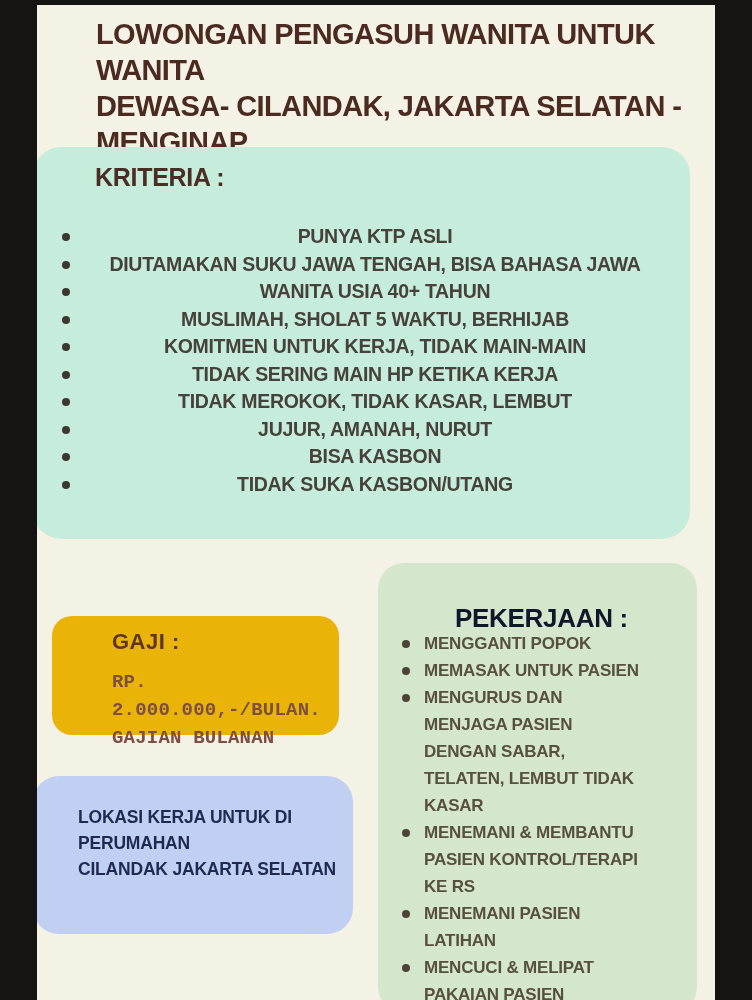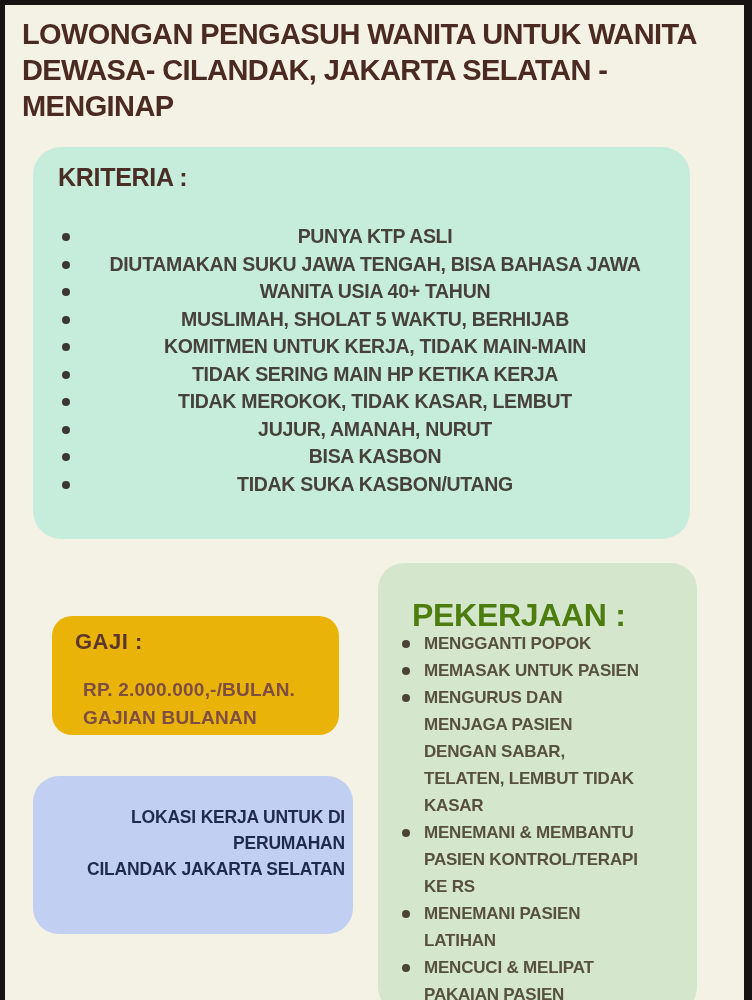--- a/index.html
+++ b/index.html
@@ -1,16 +1,16 @@
 <!DOCTYPE html>
 <html><head>
 <meta charset="utf-8">
 <style>
   html, body { margin: 0; padding: 0; background: #202020; }
-  * { box-sizing: border-box; }
+  * { box-sizing: border-box; padding-left: 37px; }
 
   .canvas {
     position: relative;
     width: 752px;
     height: 1000px;
     margin: 0 auto;
     background: #f4f1e5;
     overflow: hidden;
     font-family: "Liberation Sans", sans-serif;
   }
@@ -90,65 +90,66 @@
   }
   .gaji h2 {
     margin: 0;
     position: absolute;
     left: 23px; top: 13px;
     color: #5c352d;
     font-size: 22px;
     letter-spacing: 0.5px;
   }
   .gaji .salary {
-    margin: 8px;
+    margin: 0;
     position: absolute;
     left: 23px; top: 52px;
     color: #7e4d44;
     font-size: 19px;
     line-height: 28px;
     font-weight: bold;
     white-space: pre-line;
     letter-spacing: 0.2px;
+    font-family: Liberation Mono, monospace;
   }
 
   
   .lokasi {
     left: 33px; top: 776px;
     width: 320px; height: 158px;
     background: #c0cff2;
     border-radius: 26px;
   }
   .lokasi p {
     margin: 0;
     position: absolute;
     left: 8px; top: 28px;
     width: 304px;
-    text-align: right;
+    text-align: left;
     color: #1f2a4e;
     font-size: 17.5px;
     line-height: 26px;
     font-weight: bold;
     white-space: pre-line;
     letter-spacing: -0.2px;
   }
 
   
   .pekerjaan {
     left: 378px; top: 563px;
     width: 319px; height: 450px;
     background: #d4e7cd;
     border-radius: 26px;
   }
   .pekerjaan h2 {
-    margin: 12px;
+    margin: 18px;
     position: absolute;
     left: 22px; top: 22px;
-    color: #4d7c0f;
-    font-size: 32px;
+    color: #0f172a;
+    font-size: 26px;
     letter-spacing: -0.3px;
   }
   .pekerjaan ul {
     position: absolute;
     left: 20px; top: 67px;
     margin: 0; padding: 0;
     list-style: none;
     width: 280px;
   }
   .pekerjaan li {

